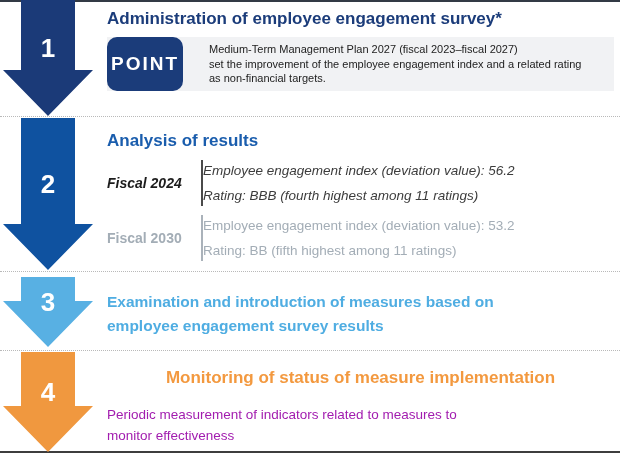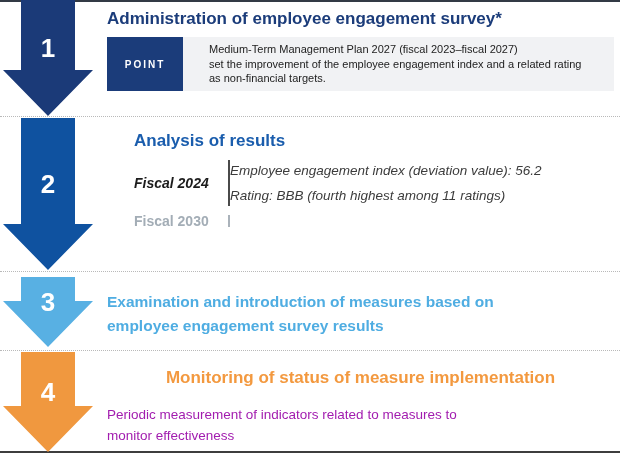--- a/index.html
+++ b/index.html
@@ -31,30 +31,30 @@
     color:#fff; font-size:26px; font-weight:700; transform:translateY(-10px);
   }
 
   
   .s1 { position:absolute; left:107px; top:8px; right:6px; }
   .title-navy { color:#1b3c7a; font-size:17px; font-weight:700; line-height:21px; }
   .point-panel { display:flex; margin-top:8px; background:#f1f2f4; height:54px; }
   .point-label {
     width:76px; flex:0 0 76px; background:#1b3c7a; color:#fff;
     display:flex; align-items:center; justify-content:center;
-    font-size:10px; font-weight:700; letter-spacing:2px;
+    font-size:19px; font-weight:700; letter-spacing:2px;border-radius:10px;
   }
   .point-text {
     display:flex; flex-direction:column; justify-content:center;
     padding:4px 26px; font-size:11px; line-height:14.5px; color:#222;
   }
   .point-text div { white-space:nowrap; }
 
   
-  .s2 { position:absolute; left:107px; top:131px; right:6px;margin-left:27px; }
+  .s2 { position:absolute; left:107px; top:131px; right:6px; }
   .title-blue { color:#1a5dad; font-size:17px; font-weight:700; line-height:20px; }
   .fiscal-row { display:flex; align-items:stretch; }
   .row-cur { margin-top:7px;font-style:italic; }
   .row-prev { margin-top:5px; }
   .fiscal-label { width:94px; flex:0 0 94px; display:flex; align-items:center; font-size:14px; font-weight:700; }
   .row-cur  .fiscal-label { color:#1c1c1c; }
   .row-prev .fiscal-label { color:#a3adb6; }
   .fiscal-divider { width:2px; margin:2px 0; }
   .row-cur  .fiscal-divider { background:#4a4a4a; }
   .row-prev .fiscal-divider { background:#aab2ba; }
@@ -118,20 +118,24 @@
       <div class="fiscal-divider"></div>
       <div class="fiscal-lines">
         <div>Employee engagement index (deviation value): 56.2</div>
         <div>Rating: BBB (fourth highest among 11 ratings)</div>
       </div>
     </div>
 
     <div class="fiscal-row row-prev">
       <div class="fiscal-label">Fiscal 2030</div>
       <div class="fiscal-divider"></div>
+      <div class="fiscal-lines">
+        <div>Employee engagement index (deviation value): 53.2</div>
+        <div>Rating: BB (fifth highest among 11 ratings)</div>
+      </div>
     </div>
   </div>
 
   <div class="s3">
     <div class="title-lblue">
       <div>Examination and introduction of measures based on</div>
       <div>employee engagement survey results</div>
     </div>
   </div>
 

